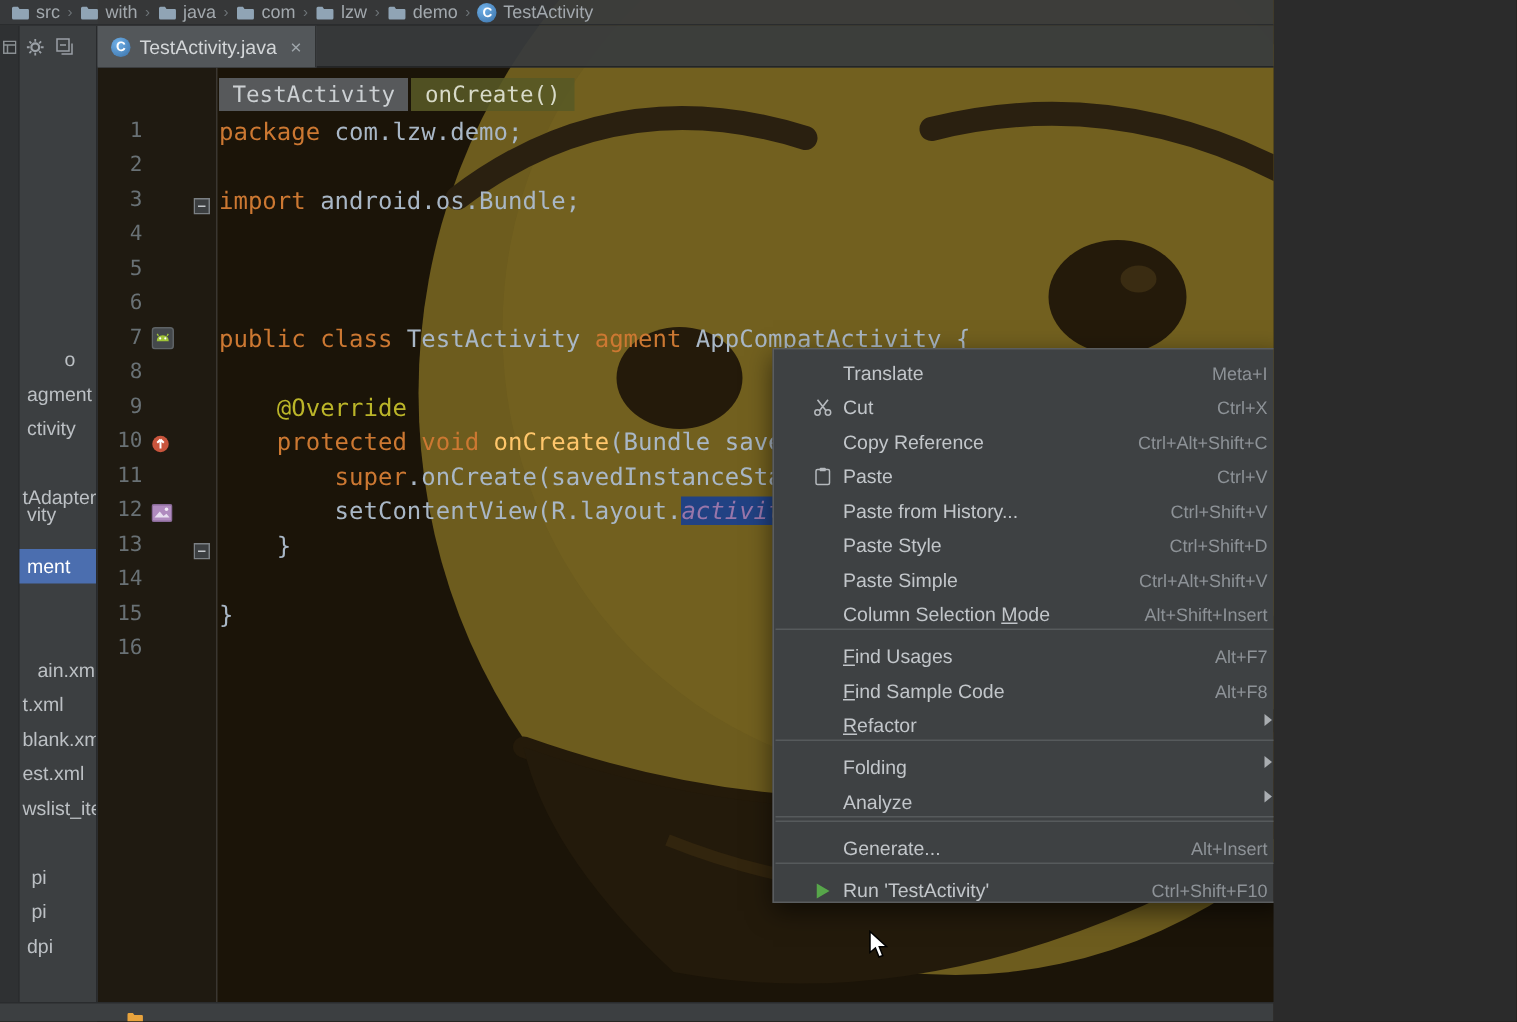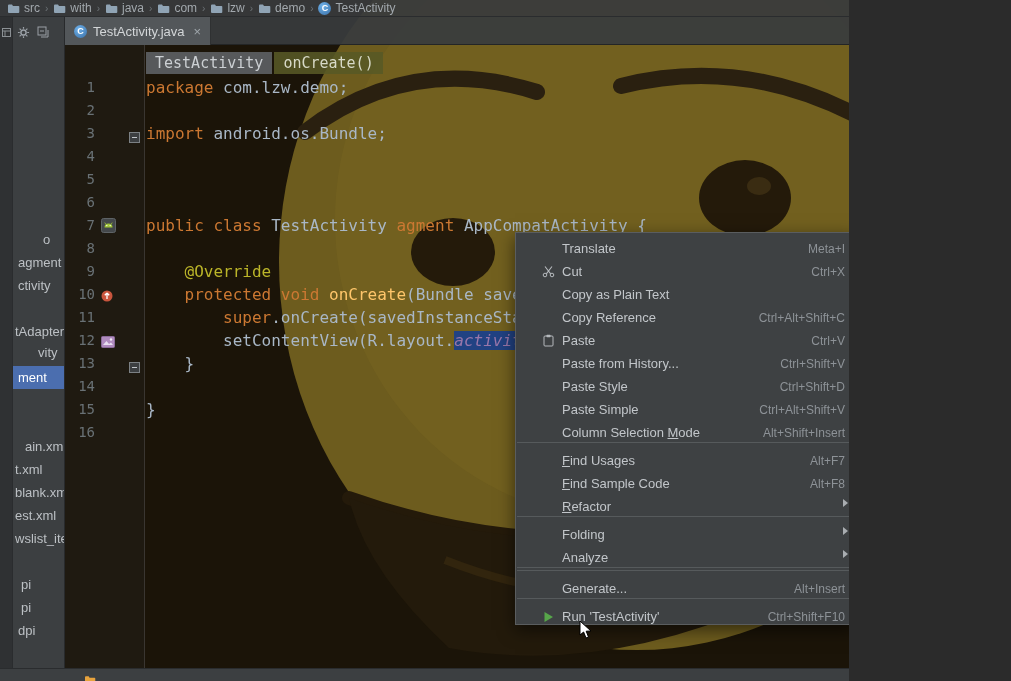--- a/index.html
+++ b/index.html
@@ -181,21 +181,21 @@
             <path d="M11 4v7H4" stroke="#9aa0a6" fill="none"></path>
           </svg>
       </span>
     </div>
     <div id="tree">
         <div class="tree-row" style="top: 211px; padding-left: 30px;">o</div>
         <div class="tree-row" style="top: 234px; padding-left: 5px;">agment</div>
         <div class="tree-row" style="top: 257px; padding-left: 5px;">ctivity</div>
         <div class="tree-row" style="top: 280px; padding-left: 14px;"></div>
         <div class="tree-row" style="top: 303px; padding-left: 2px;">tAdapter</div>
-        <div class="tree-row" style="top: 324px; padding-left: 5px; margin-left: 20px;">vity</div>
+        <div class="tree-row" style="top: 314px; padding-left: 5px;">vity</div>
         <div class="tree-row selected" style="top: 349px; padding-left: 5px;">ment</div>
         <div class="tree-row" style="top: 372px; padding-left: 14px;"></div>
         <div class="tree-row" style="top: 395px; padding-left: 14px;"></div>
         <div class="tree-row" style="top: 418px; padding-left: 12px;">ain.xml</div>
         <div class="tree-row" style="top: 441px; padding-left: 2px;">t.xml</div>
         <div class="tree-row" style="top: 464px; padding-left: 2px;">blank.xml</div>
         <div class="tree-row" style="top: 487px; padding-left: 2px;">est.xml</div>
         <div class="tree-row" style="top: 510px; padding-left: 2px;">wslist_item</div>
         <div class="tree-row" style="top: 533px; padding-left: 14px;"></div>
         <div class="tree-row" style="top: 556px; padding-left: 8px;">pi</div>
@@ -331,24 +331,20 @@
             <circle cx="3" cy="10" r="1.8" fill="none" stroke="#b5b9bd"></circle>
             <circle cx="10" cy="10" r="1.8" fill="none" stroke="#b5b9bd"></circle>
             <path d="M4.3 8.8 L10 1.5 M8.7 8.8 L3 1.5" stroke="#b5b9bd" stroke-width="1.1"></path>
           </svg>
         </span>
         <span class="mi-label">Cut</span>
         <span class="mi-short">Ctrl+X</span>
       </div>
       <div class="mi">
         <span class="mi-icon"></span>
-        <span class="mi-label">Copy as Plain Text</span>
-      </div>
-      <div class="mi">
-        <span class="mi-icon"></span>
         <span class="mi-label">Copy Reference</span>
         <span class="mi-short">Ctrl+Alt+Shift+C</span>
       </div>
       <div class="mi">
         <span class="mi-icon">
           <svg width="11" height="13" viewBox="0 0 11 13">
             <rect x="1" y="2" width="9" height="10" rx="1" fill="none" stroke="#b5b9bd"></rect>
             <rect x="3.5" y="0.8" width="4" height="2.4" rx="0.6" fill="#b5b9bd"></rect>
           </svg>
         </span>

